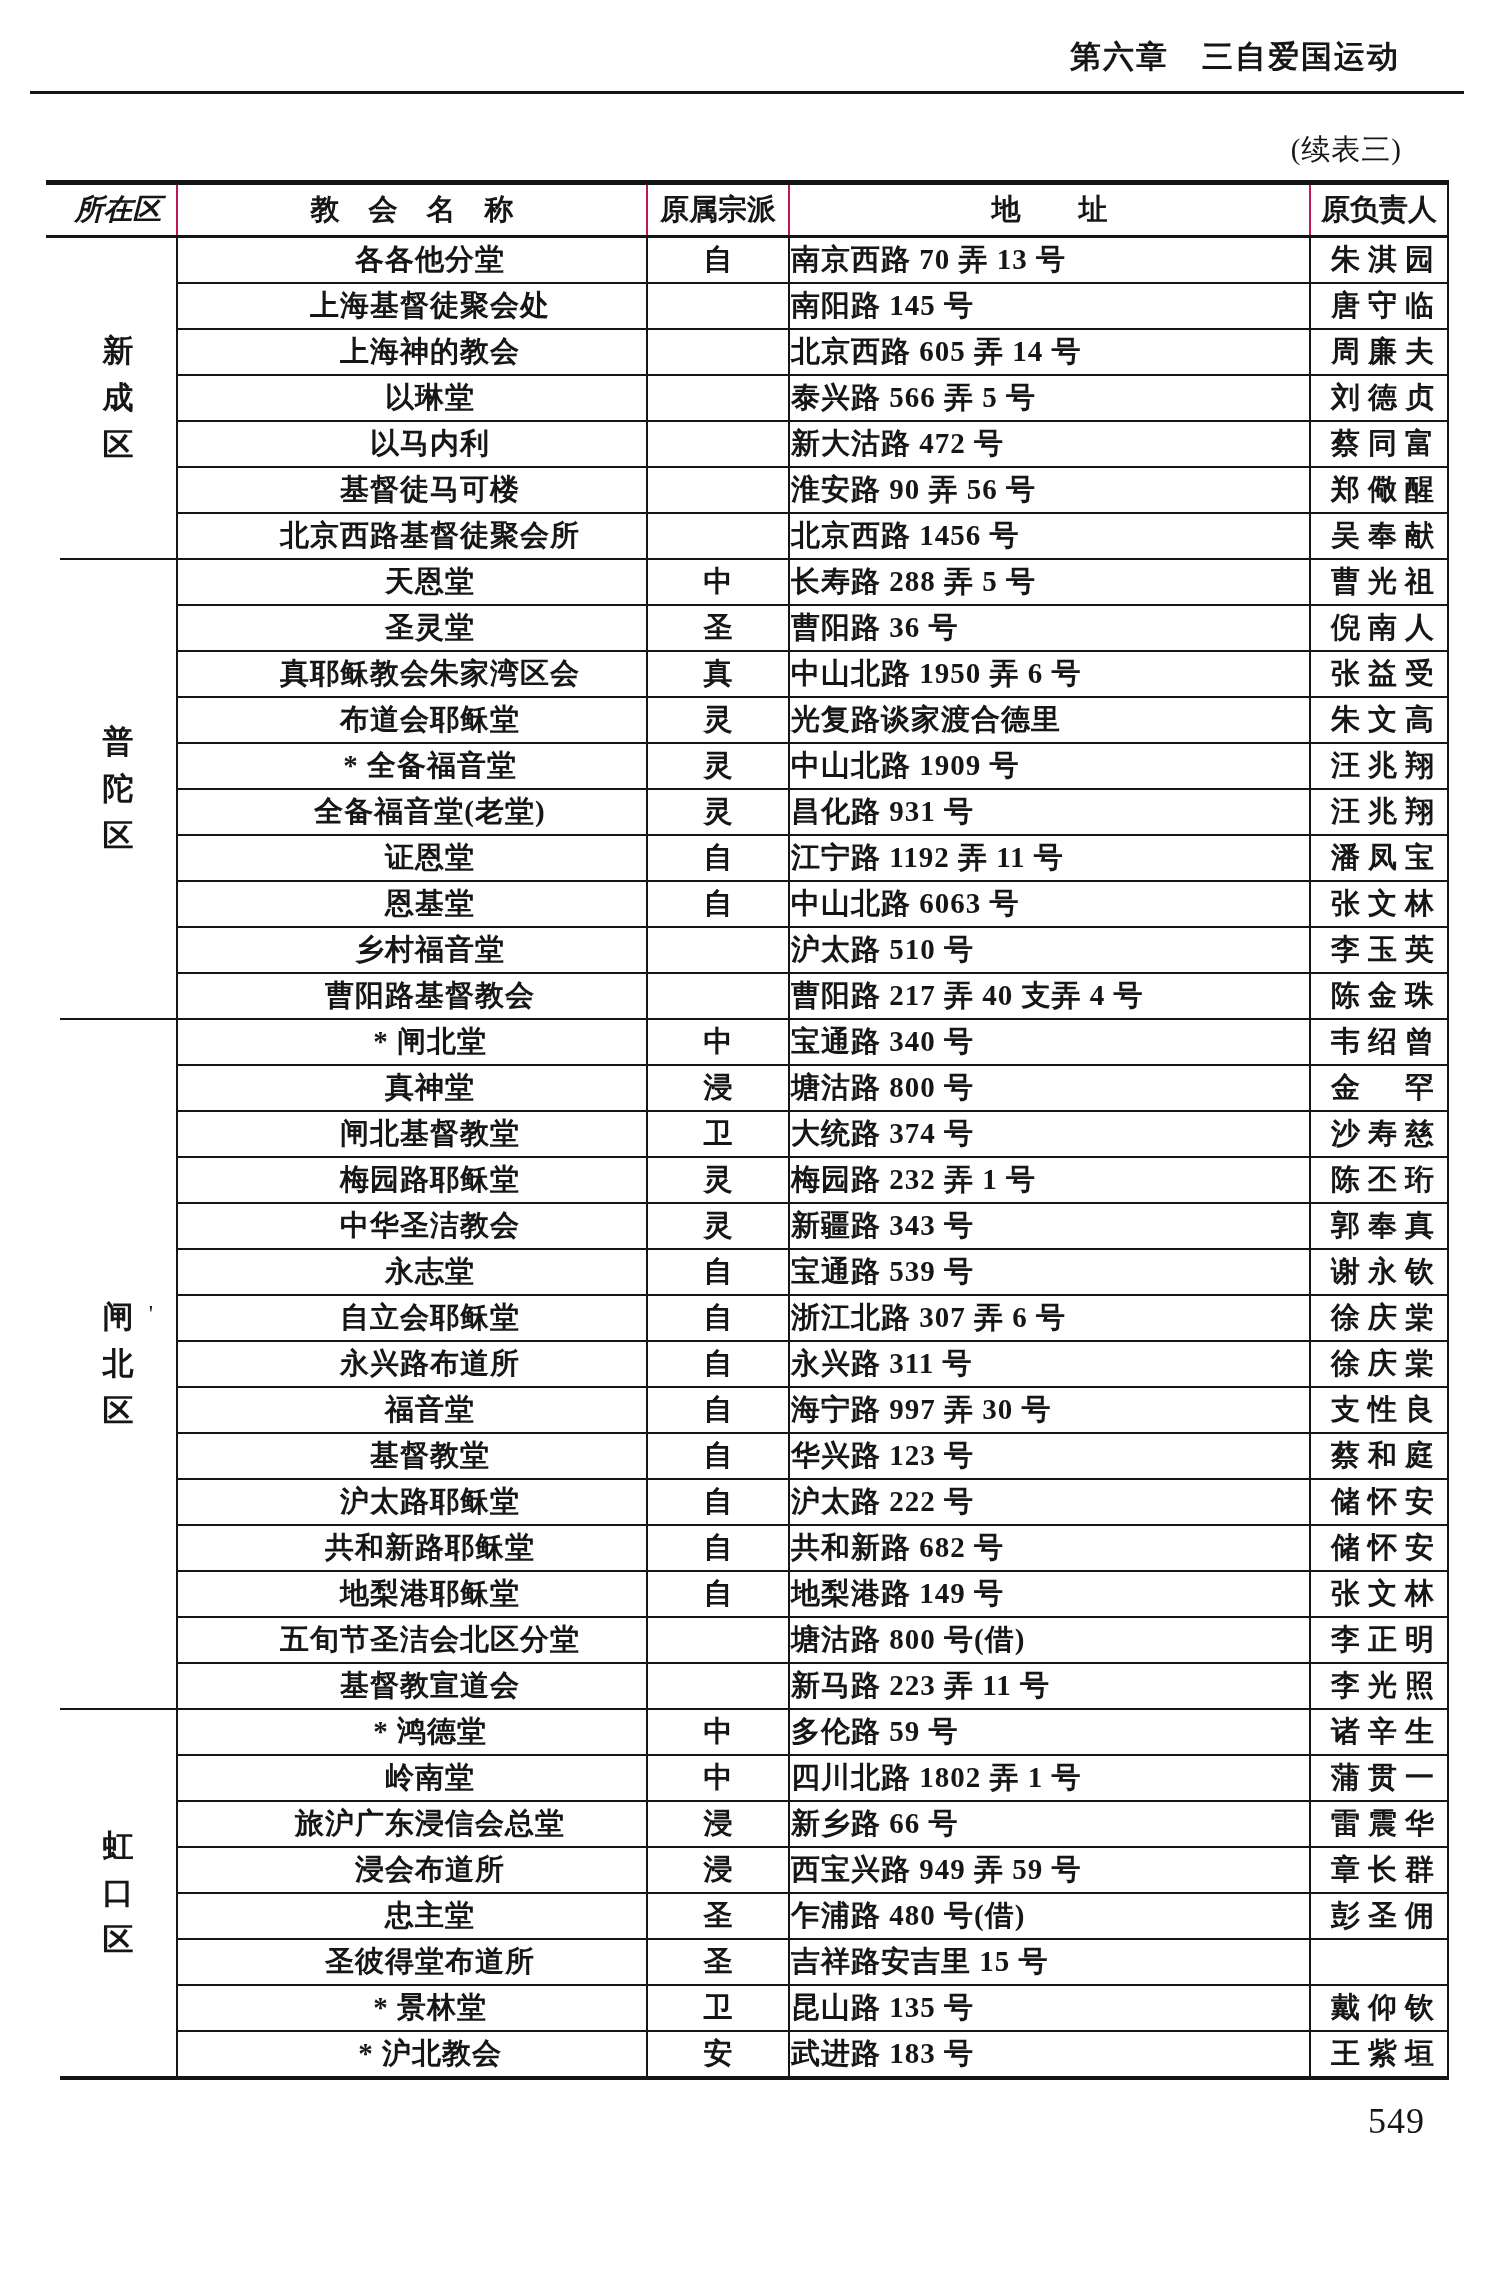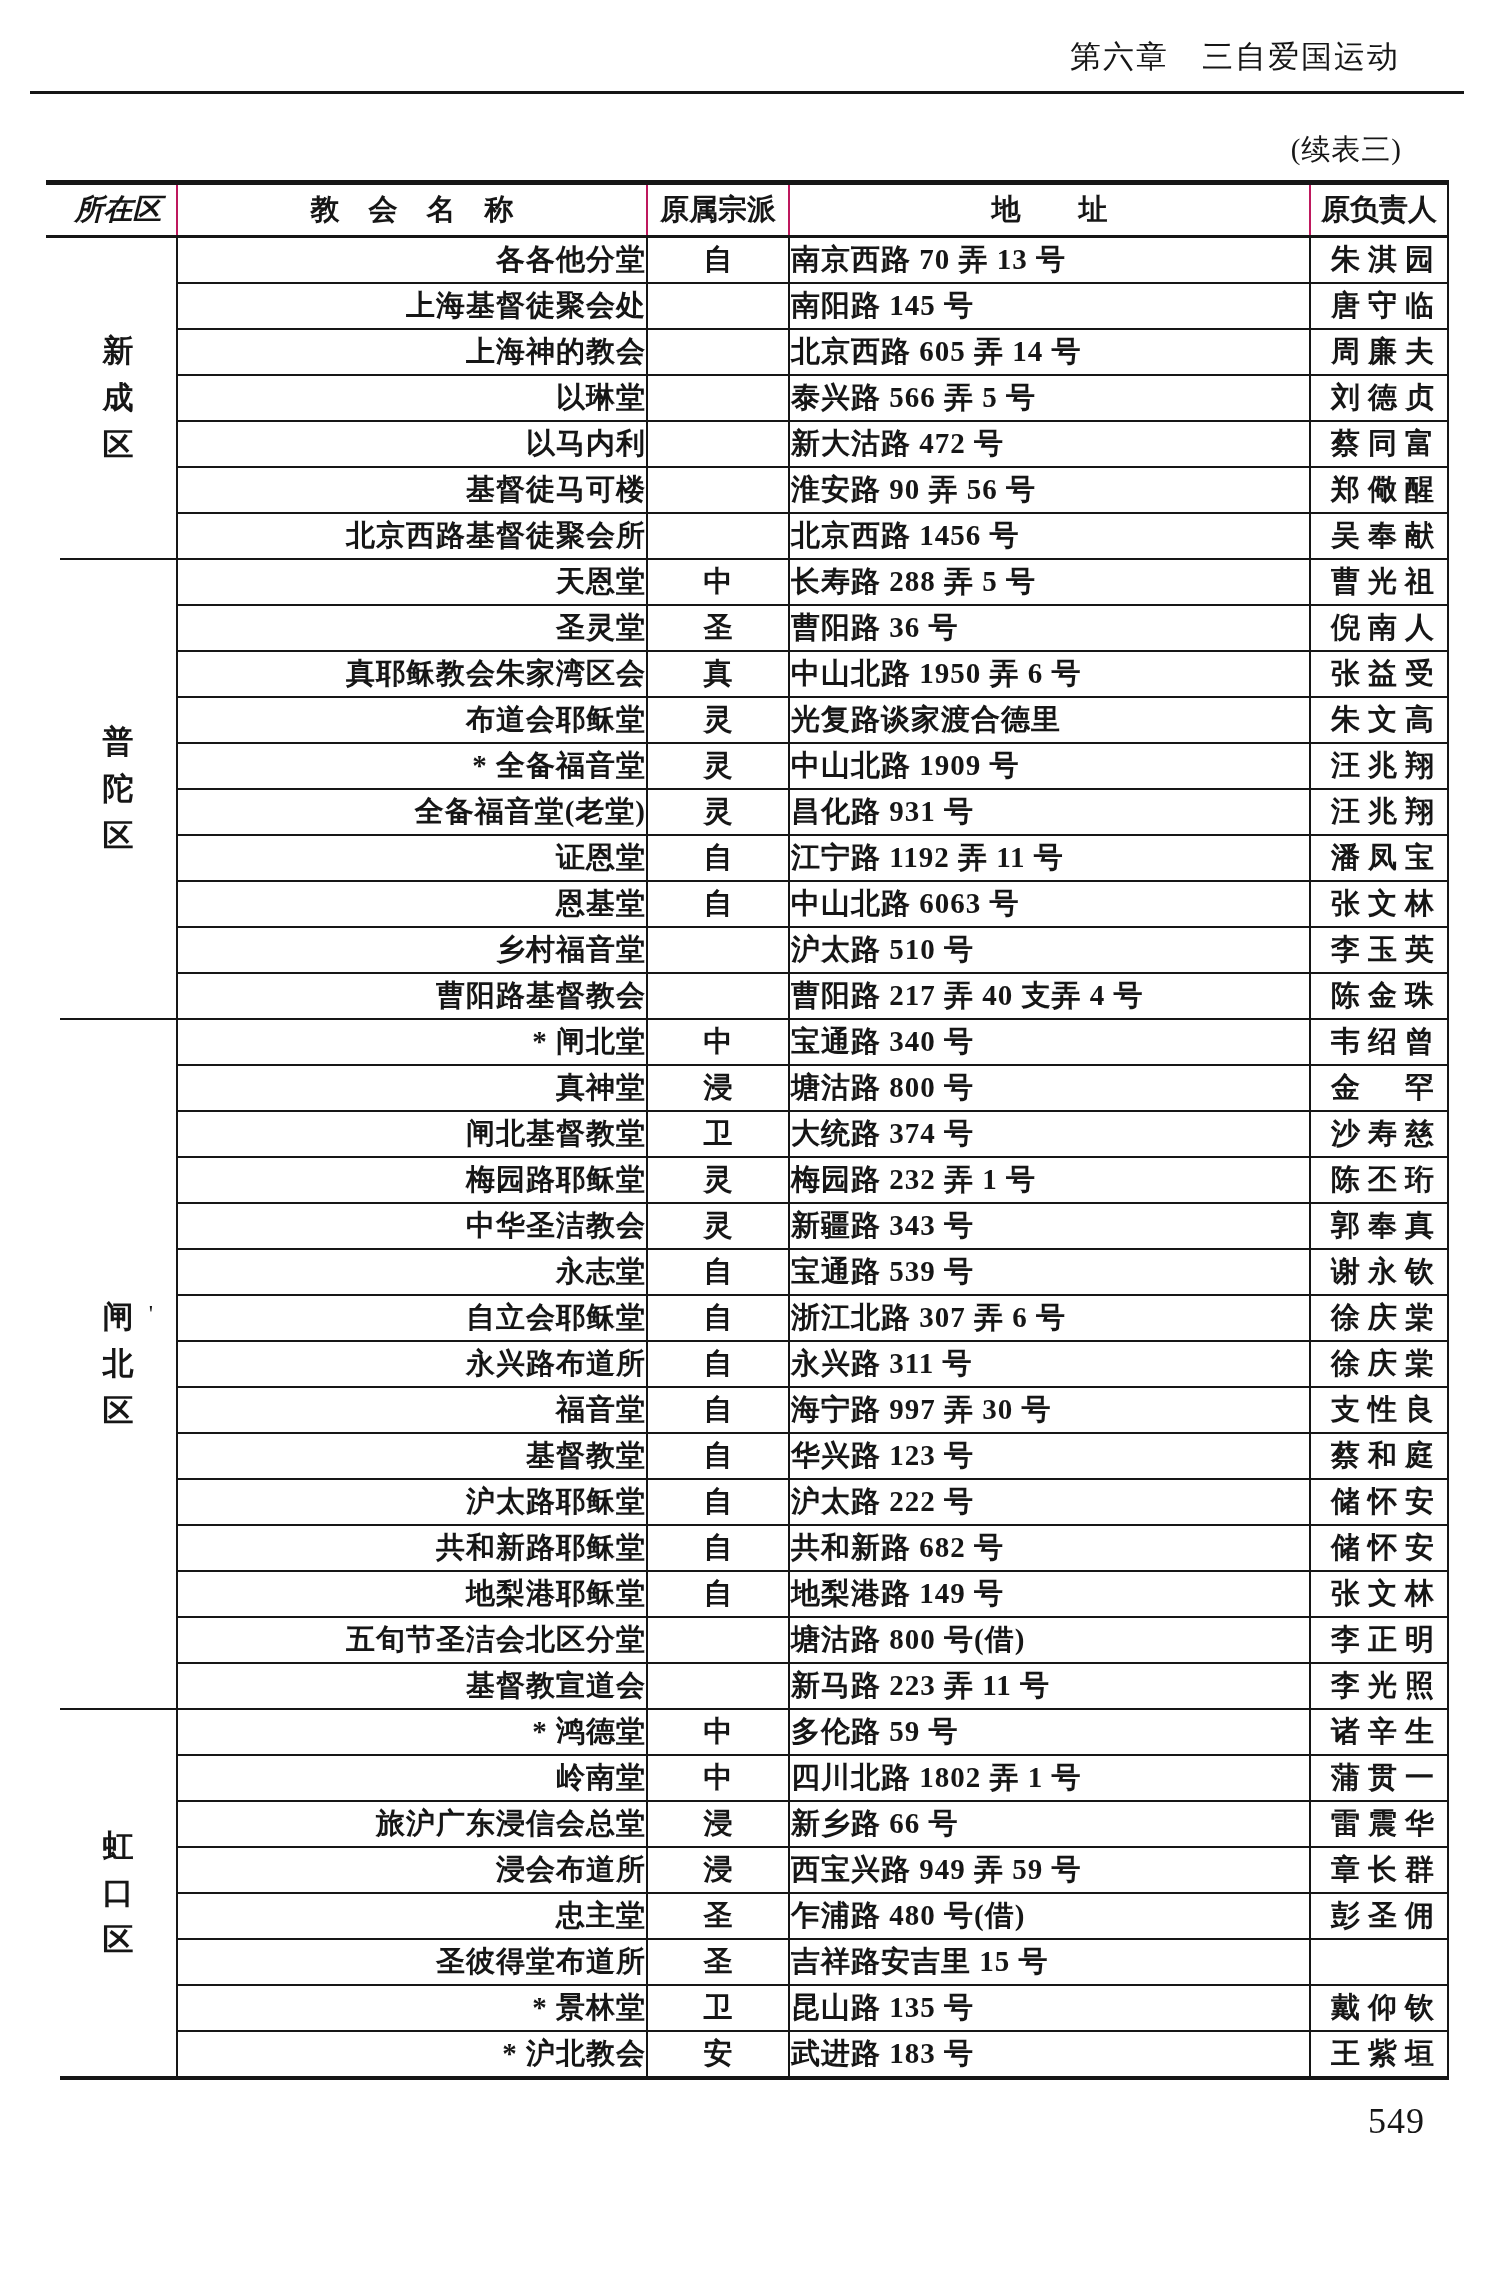--- a/index.html
+++ b/index.html
@@ -4,21 +4,21 @@
 <style>
   html,body{margin:0;padding:0;}
   body{
     width:1500px;height:2282px;position:relative;background:#ffffff;
     font-family:"Liberation Serif","DejaVu Serif",serif;
     color:#161616;
     -webkit-font-smoothing:antialiased;
   }
   .chapter-header{
     position:absolute;top:36px;right:100px;
-    font-size:31px;font-weight:normal;letter-spacing:2px;white-space:pre;margin-left:8px;
+    font-size:31px;font-weight:bold;letter-spacing:2px;white-space:pre;margin-left:8px;
   }
   .header-rule{
     position:absolute;top:91px;left:30px;width:1434px;height:3px;background:#161616;
   }
   .table-caption{
     position:absolute;top:130px;right:98px;font-size:29px;letter-spacing:1px;
   }
   table.church-table{
     position:absolute;top:180px;left:60px;width:1388px;
     border-collapse:collapse;table-layout:fixed;
@@ -38,21 +38,21 @@
   }
   th.c2,th.c3,th.c4,th.c5{border-left:2px solid #be185d;}
   th.c1{position:relative;font-style:italic;}
   th.c1::before{content:"";position:absolute;left:-14px;top:-5px;width:14px;height:5px;background:#161616;}
   th.c1::after{content:"";position:absolute;left:-14px;bottom:-3px;width:14px;height:3px;background:#161616;}
   td{
     height:44px;font-size:29px;font-weight:600;vertical-align:middle;
     border-top:2px solid #161616;padding:0;overflow:hidden;white-space:pre;
   }
   td.c2,td.c3,td.c4,td.c5{border-left:2px solid #161616;}
-  td.c2{text-align:right;padding-left:36px;letter-spacing:1px;}
+  td.c2{text-align:center;padding-left:36px;letter-spacing:1px;}
   td.c3{text-align:center;}
   td.c4{text-align:left;padding-left:1px;letter-spacing:1px;}
   td.c5{text-align:left;padding-left:20px;letter-spacing:8px;}
   td.district-cell{
     position:relative;border-left:none;text-align:center;vertical-align:middle;
   }
   td.district-cell::before{
     content:"";position:absolute;left:-14px;top:-2px;width:14px;height:2px;background:#161616;
   }
   td.district-cell.last-group::after{

